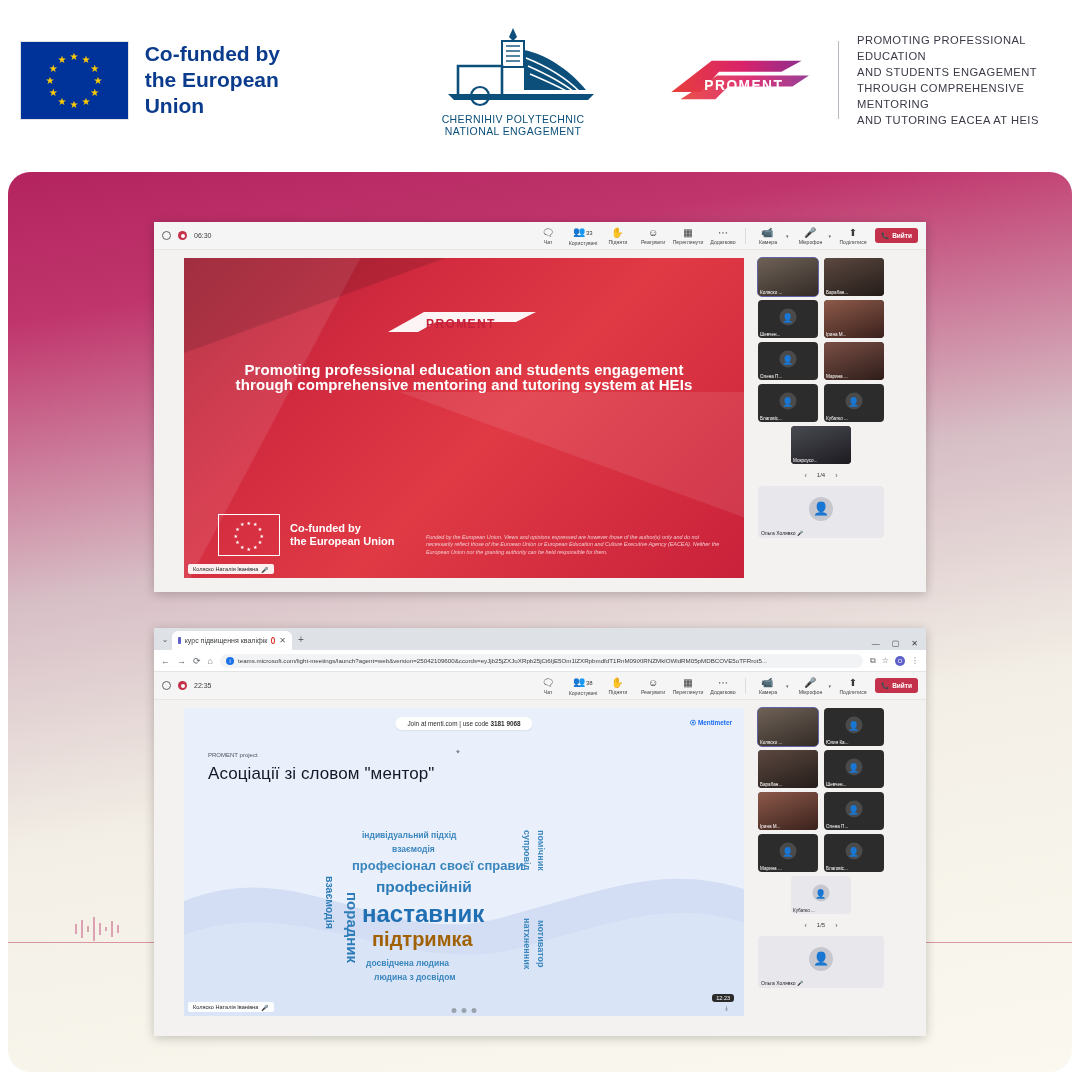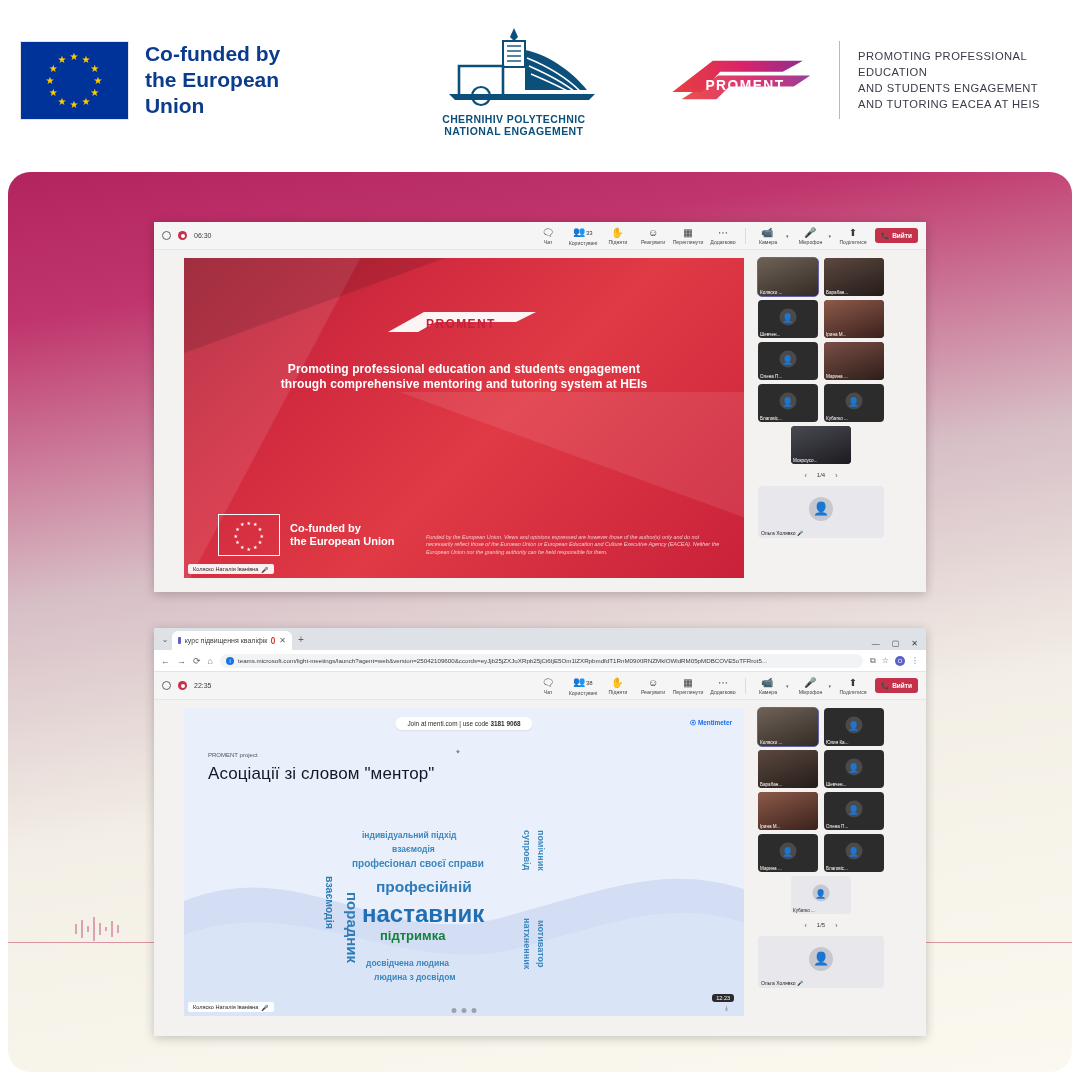--- a/index.html
+++ b/index.html
@@ -27,21 +27,21 @@
   }
   .eu-text {
     margin-left:16px; color:#0b3b8c; font-weight:bold; font-size:21px; line-height:26px;
   }
   .cpnu {
     margin-left:90px; text-align:center; color:#0b4f7a;
     display:flex; flex-direction:column; align-items:center;
   }
   .cpnu-mark { width:190px; height:86px; }
   .cpnu-name {
-    font-size:10.5px; font-weight:bold; letter-spacing:.4px; color:#0b4f7a; margin-top:3px;
+    font-size:10.5px; font-weight:normal; letter-spacing:.4px; color:#0b4f7a; margin-top:3px;
     line-height:12px;
   }
   .proment-wrap {
     margin-left:56px; display:flex; align-items:center;
   }
   .proment-mark { width:170px; height:62px; }
   .divider-v { width:1px; height:78px; background:#b9b9c2; margin-left:18px; }
   .proment-text {
     margin-left:18px; color:#3a3a46; font-size:11.2px; line-height:16px; letter-spacing:.45px;
   }
@@ -122,21 +122,21 @@
   
   .s1 { background:linear-gradient(135deg,#b01e34 0%, #d12a3f 28%, #e03a45 55%, #c9213a 100%); }
   .s1 .poly1 { position:absolute; left:0; top:0; width:100%; height:100%;
     background:linear-gradient(118deg, rgba(255,255,255,.10) 0 24%, rgba(255,255,255,0) 24.3% 100%);}
   .s1 .poly2 { position:absolute; left:0; top:0; width:100%; height:100%;
     background:linear-gradient(160deg, rgba(0,0,0,.13) 0 18%, rgba(0,0,0,0) 18.3% 100%);}
   .s1 .poly3 { position:absolute; right:0; bottom:0; width:62%; height:58%;
     background:linear-gradient(200deg, rgba(255,255,255,.09) 0 40%, rgba(255,255,255,0) 40.3% 100%);}
   .s1-logo { position:absolute; left:50%; top:48px; transform:translateX(-50%); width:160px; height:34px;}
   .s1-h1 { position:absolute; left:0; right:0; top:104px; text-align:center; color:#fff;
-    font-weight:bold; font-size:12px; line-height:15px; letter-spacing:.1px;}
+    font-weight:bold; font-size:15px; line-height:15px; letter-spacing:.1px;}
   .s1-h2 { position:absolute; left:0; right:0; top:166px; text-align:center; color:#fff;
     font-weight:bold; font-size:11.6px; line-height:16px;}
   .s1-eu { position:absolute; left:34px; bottom:22px; display:flex; align-items:center; gap:10px;}
   .s1-flag { width:62px; height:42px; border:1.4px solid #fff; position:relative;}
   .s1-star { position:absolute; color:#fff; font-size:6px; line-height:6px;}
   .s1-eu-txt { color:#fff; font-weight:bold; font-size:11px; line-height:13.5px;}
   .s1-disc { position:absolute; right:18px; bottom:22px; width:300px; color:#f3c6cb;
     font-size:5.4px; line-height:7.4px; font-style:italic; text-align:left;}
 
   
@@ -259,20 +259,21 @@
         </linearGradient>
       </defs>
       <path d="M8 44 L52 10 L150 10 L128 22 L60 22 L40 44 Z" fill="url(#pg)"></path>
       <path d="M18 52 L58 26 L158 26 L140 38 L70 38 L56 52 Z" fill="url(#pg)" opacity=".92"></path>
       <text x="44" y="42" font-family="Liberation Sans, sans-serif" font-size="15" font-weight="bold" fill="#ffffff" letter-spacing="1.6">PROMENT</text>
     </svg>
     <div class="divider-v"></div>
     <div class="proment-text">
       <div>PROMOTING PROFESSIONAL EDUCATION</div>
       <div>AND STUDENTS ENGAGEMENT</div>
+      <div>THROUGH COMPREHENSIVE MENTORING</div>
       <div>AND TUTORING EACEA AT HEIS</div>
     </div>
   </div>
 </div>
 
 <div class="card">
   <div class="card-hline" style="top:770px;"></div>
   <svg class="wave" viewBox="0 0 160 30">
     <g stroke="#b3245f" stroke-width="1.4">
       <line x1="8" y1="10" x2="8" y2="20"></line>
@@ -563,25 +564,25 @@
         <span>⦿</span>
         <span>Mentimeter</span>
       </div>
 
       <div class="s2-proj">PROMENT project</div>
       <div class="s2-title">Асоціації зі словом "ментор"</div>
       <div class="s2-cursor">⌖</div>
 
       <div class="cloud">
         <span class="w" style="left:178px; top:100px; font-size:24px;   color:#1f6fb2;">наставник</span>
-        <span class="w" style="left:188px; top:128px; font-size:13px;   color:#15803d;margin-left:8px;">підтримка</span>
+        <span class="w" style="left:188px; top:128px; font-size:20px;   color:#a16207;">підтримка</span>
         <span class="w" style="left:192px; top:78px;  font-size:15.5px; color:#2e7cb8;">професійній</span>
         <span class="w vert" style="left:160px; top:92px;  font-size:15px;   color:#2e7cb8;">порадник</span>
         <span class="w vert" style="left:140px; top:76px;  font-size:10.5px; color:#2e7cb8;">взаємодія</span>
-        <span class="w" style="left:168px; top:58px;  font-size:10px;  color:#3a86bd;">професіонал своєї справи</span>
+        <span class="w" style="left:168px; top:58px;  font-size:13px;  color:#3a86bd;">професіонал своєї справи</span>
         <span class="w" style="left:208px; top:44px;  font-size:8.5px;  color:#3a86bd;">взаємодія</span>
         <span class="w" style="left:178px; top:30px;  font-size:8.5px;  color:#3a86bd;">індивідуальний підхід</span>
         <span class="w" style="left:182px; top:158px; font-size:8.5px;  color:#3a86bd;">досвідчена людина</span>
         <span class="w" style="left:190px; top:172px; font-size:8.5px;  color:#3a86bd;">людина з досвідом</span>
         <span class="w vert" style="left:338px; top:30px;  font-size:9px;    color:#3a86bd;">супровід</span>
         <span class="w vert" style="left:352px; top:30px;  font-size:9px;    color:#3a86bd;">помічник</span>
         <span class="w vert" style="left:338px; top:118px; font-size:9px;    color:#3a86bd;">натхненник</span>
         <span class="w vert" style="left:352px; top:120px; font-size:9px;    color:#3a86bd;">мотиватор</span>
       </div>
 

